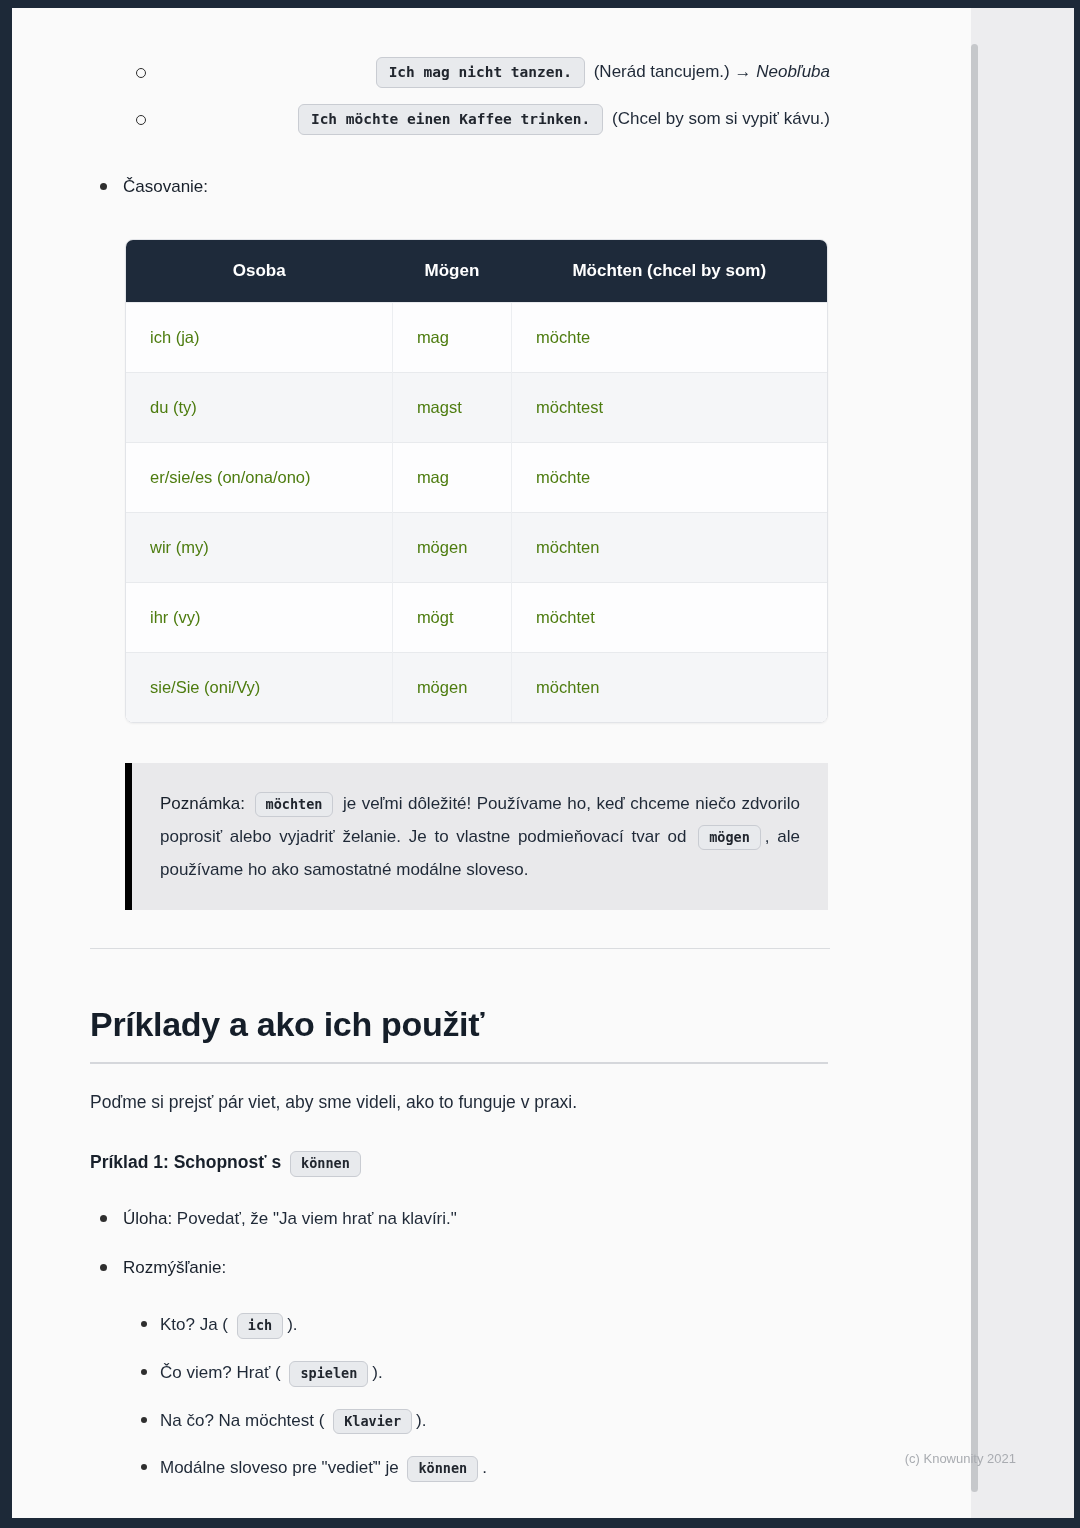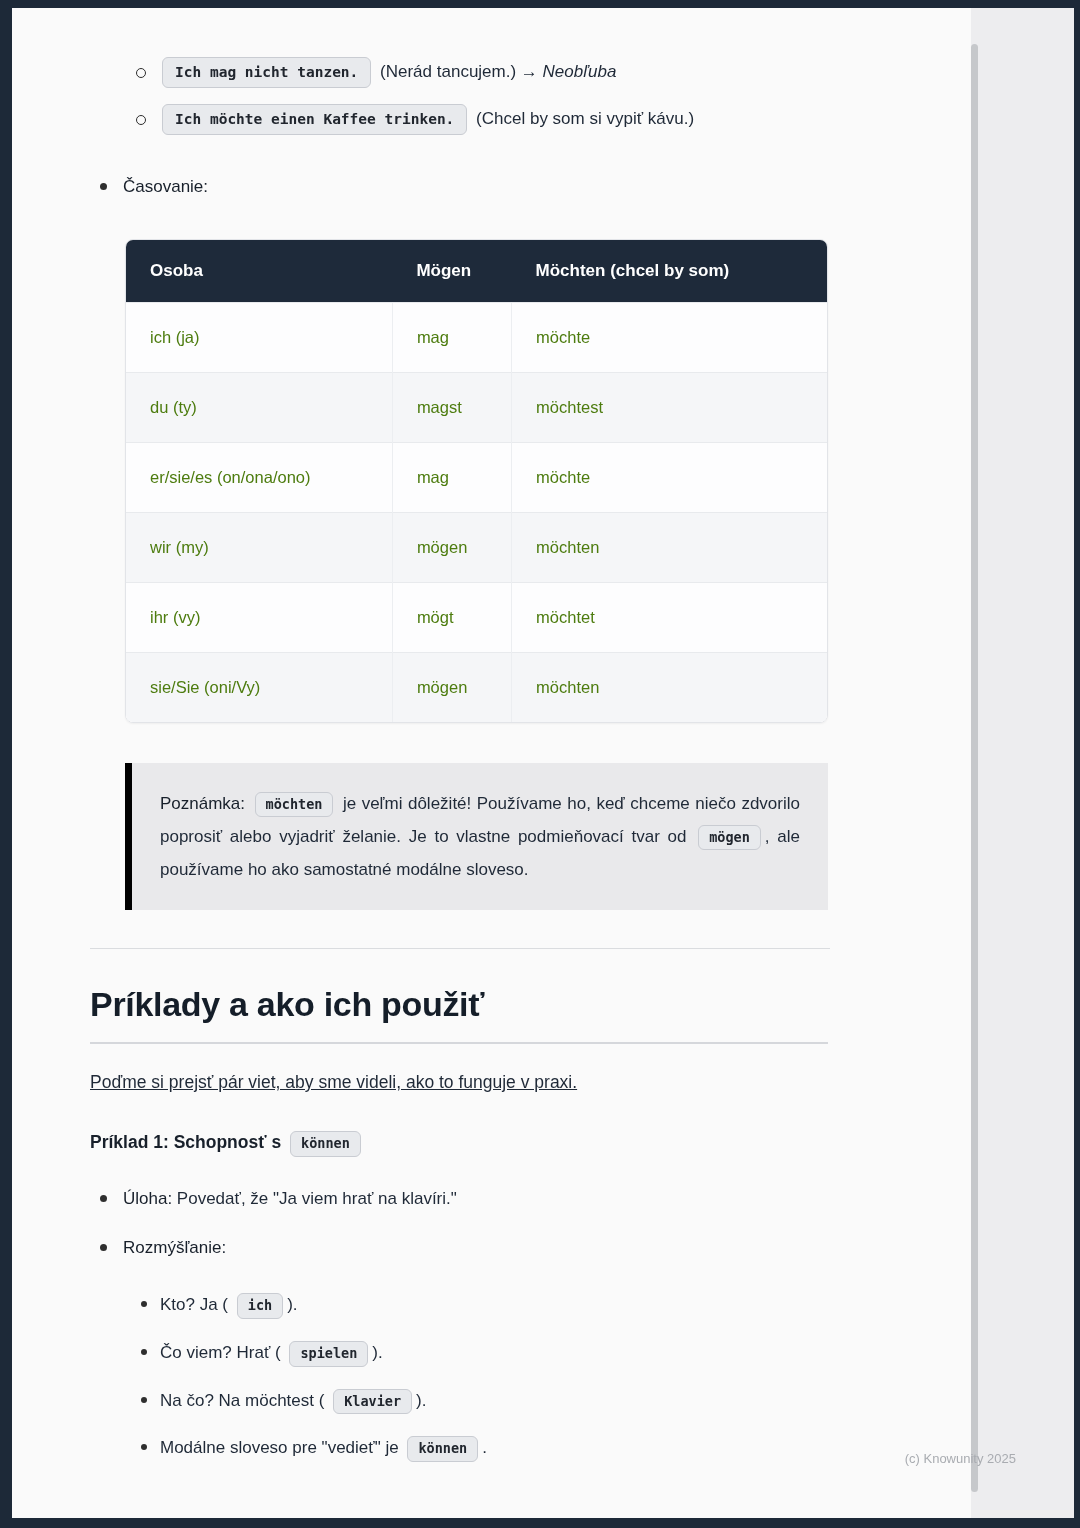--- a/index.html
+++ b/index.html
@@ -31,21 +31,21 @@
     font-weight:700;
     color:#21262e;
     line-height:1.45;
     margin:0 4px;
     vertical-align:baseline;
     white-space:nowrap;
   }
   .chip-lg { font-size:14.5px; padding:4px 12px; }
 
   
-  .ul-circle { list-style:none; }
+  .ul-circle { list-style:none;text-align:right; }
   .ul-circle > li { position:relative; padding-left:68px; line-height:2.15; margin-bottom:10px; }
   .ul-circle > li::before {
     content:""; position:absolute; left:46px; top:14px;
     width:8px; height:8px; border:1.6px solid #2e2e2e; border-radius:50%;
   }
   .line2 { display:block; }
 
   
   .ul-disc { list-style:none; }
   .ul-disc > li { position:relative; padding-left:33px; line-height:1.85; margin-bottom:18px; }
@@ -63,46 +63,46 @@
     width:6px; height:6px; background:#2e2e2e; border-radius:50%;
   }
 
   em { font-style:italic; }
   strong { font-weight:400; color:#18202b; }
 
   
   .tbl-wrap { margin:36px 0 0 35px; width:703px; border:1px solid #e2e4e8; border-radius:8px; overflow:hidden; box-shadow:0 1px 2px rgba(0,0,0,0.05); }
   table { width:100%; border-collapse:collapse; background:#fdfdfe; }
   thead th {
-    background:#1e2a3a; color:#ffffff; text-align:left;
+    background:#1e2a3a; color:#ffffff; text-align:center;
     font-size:17px; font-weight:700; padding:21px 24px;
   }
   thead th:nth-child(1) { width:38%; }
   thead th:nth-child(2) { width:17%; }
   thead th:nth-child(3) { width:45%; }
   tbody td { padding:25px 24px; font-size:16.5px; color:#4d7c0f; border-top:1px solid #e8eaed; }
   tbody td + td { border-left:1px solid #eceef1; }
   tbody tr:nth-child(even) { background:#f5f6f8; }
   tbody tr:nth-child(odd) { background:#fdfdfe; }
 
   
   .note {
     margin:40px 0 0 35px; width:703px;
     background:#e9e9eb; border-left:7px solid #000000;
     padding:24px 28px; line-height:1.95; text-align:justify;
   }
 
   .hr { border:0; border-top:1px solid #dadcdf; width:740px; margin-top:38px; }
 
   h1.section-title {
-    margin-top:36px; font-size:34px; font-weight:700; color:#151e29;
+    margin-top:56px; font-size:34px; font-weight:700; color:#151e29;
     padding-bottom:18px; border-bottom:2px solid #d5d7db; width:738px;
     letter-spacing:-0.3px;
   }
-  .intro-p { margin-top:28px; font-size:17.5px;text-decoration:underline; }
+  .intro-p { margin-top:28px; font-size:17.5px; }
   .ex-heading { margin-top:38px; font-size:17.5px; font-weight:700; color:#18202b; }
   .examples-list { margin-top:26px; }
 
   .watermark {
     position:absolute; right:64px; bottom:62px;
     color:#a9acb1; font-size:13px; z-index:5;
   }
 </style>
 </head>
 <body>
@@ -219,14 +219,14 @@
       </ul>
 
     </div>
   </div>
 
   <div class="scroll-track">
     <div class="scroll-thumb"></div>
   </div>
   <div class="right-panel"></div>
 
-  <div class="watermark">(c) Knowunity 2025</div>
+  <div class="watermark">(c) Knowunity 2021</div>
 </div>
 
 </body></html>

